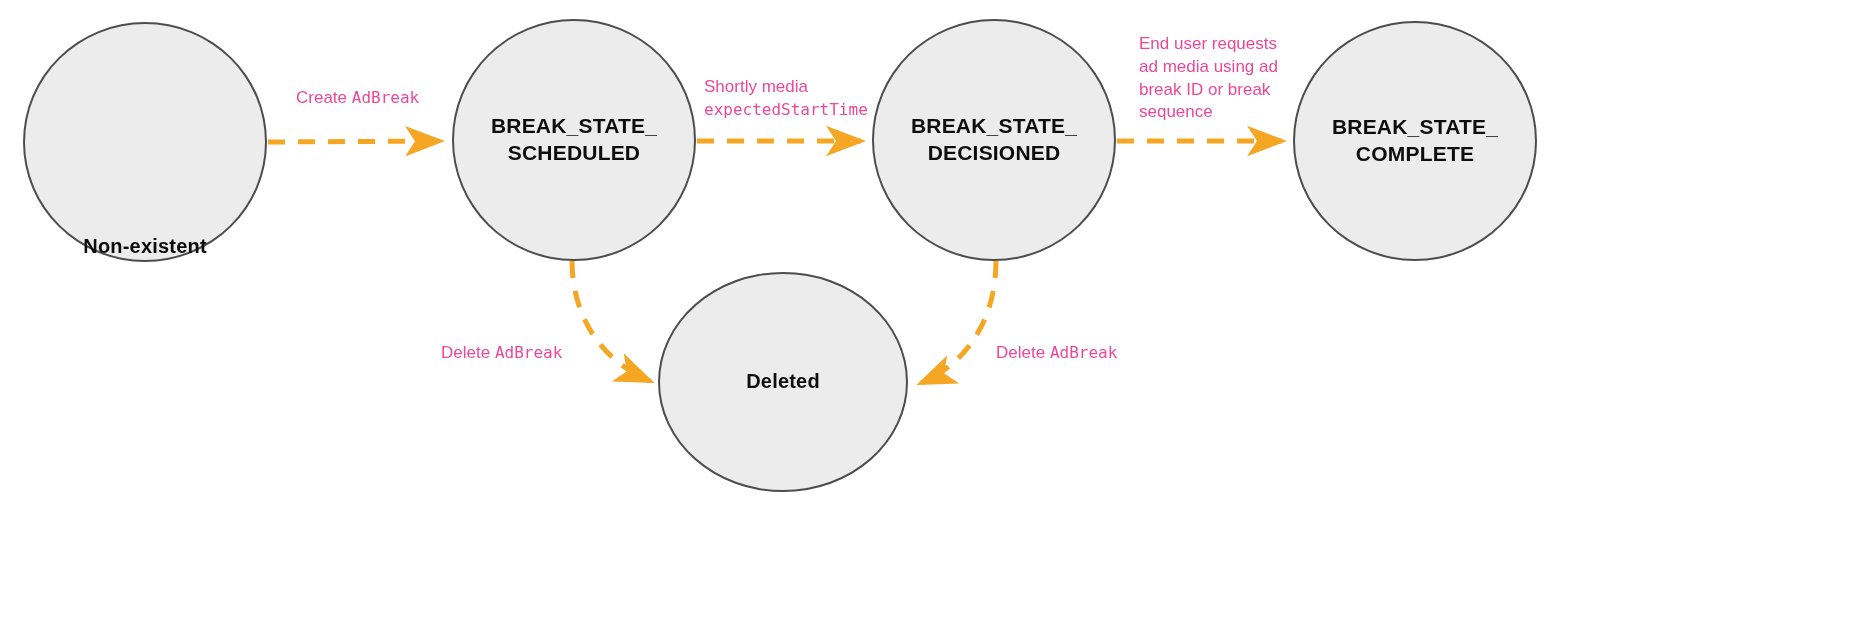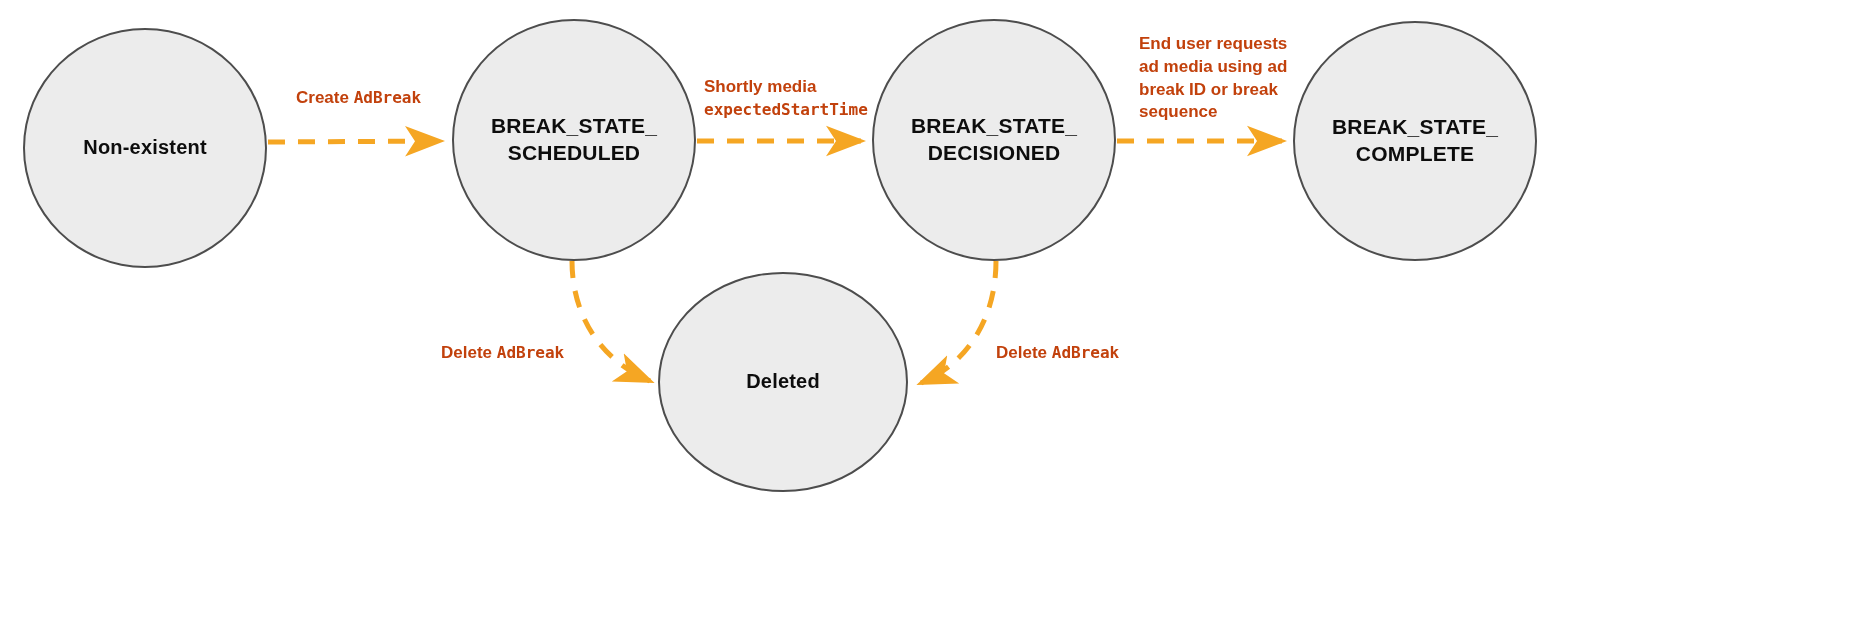--- a/index.html
+++ b/index.html
@@ -51,25 +51,24 @@
     letter-spacing: 0.2px;
   }
   .label-mono {
     font-family: Liberation Sans, sans-serif;
     font-weight: 700;
     font-size: 21px;
     letter-spacing: 0.2px;
   }
   .edge-label {
     position: absolute;
-    color: #c2410c;
+    color: #ec4899;
     font-size: 17px;
     line-height: 1.34;
     white-space: pre-line;
-    font-weight: bold;
   }
   .edge-label .txt {
     font-family: "Liberation Sans", sans-serif;
   }
   .edge-label .code {
     font-family: "DejaVu Sans Mono", monospace;
     font-size: 16px;
   }
   .el-center { text-align: left; }
   .el-left { text-align: left; }
@@ -88,21 +87,21 @@
 
     <g fill="none" stroke="#f5a623" stroke-width="5" stroke-linecap="butt" stroke-dasharray="17 13" marker-end="url(#arrow-orange)">
       <path d="M 268 142 L 440 141"></path>
       <path d="M 697 141 L 861 141"></path>
       <path d="M 1117 141 L 1282 141"></path>
       <path d="M 572 261 C 572 315 600 360 650 381"></path>
       <path d="M 996 261 C 996 320 966 364 921 383"></path>
     </g>
   </svg>
 
-  <div class="node" style="left:23px; top:28px; width:244px; height:240px;">
+  <div class="node" style="left:23px; top:22px; width:244px; height:240px;align-items:flex-end;">
     <span class="node-label label-sans">Non-existent</span>
   </div>
 
   <div class="node" style="left:452px; top:19px; width:244px; height:242px;">
     <span class="node-label label-mono">BREAK_STATE_
 SCHEDULED</span>
   </div>
 
   <div class="node" style="left:872px; top:19px; width:244px; height:242px;">
     <span class="node-label label-mono">BREAK_STATE_

